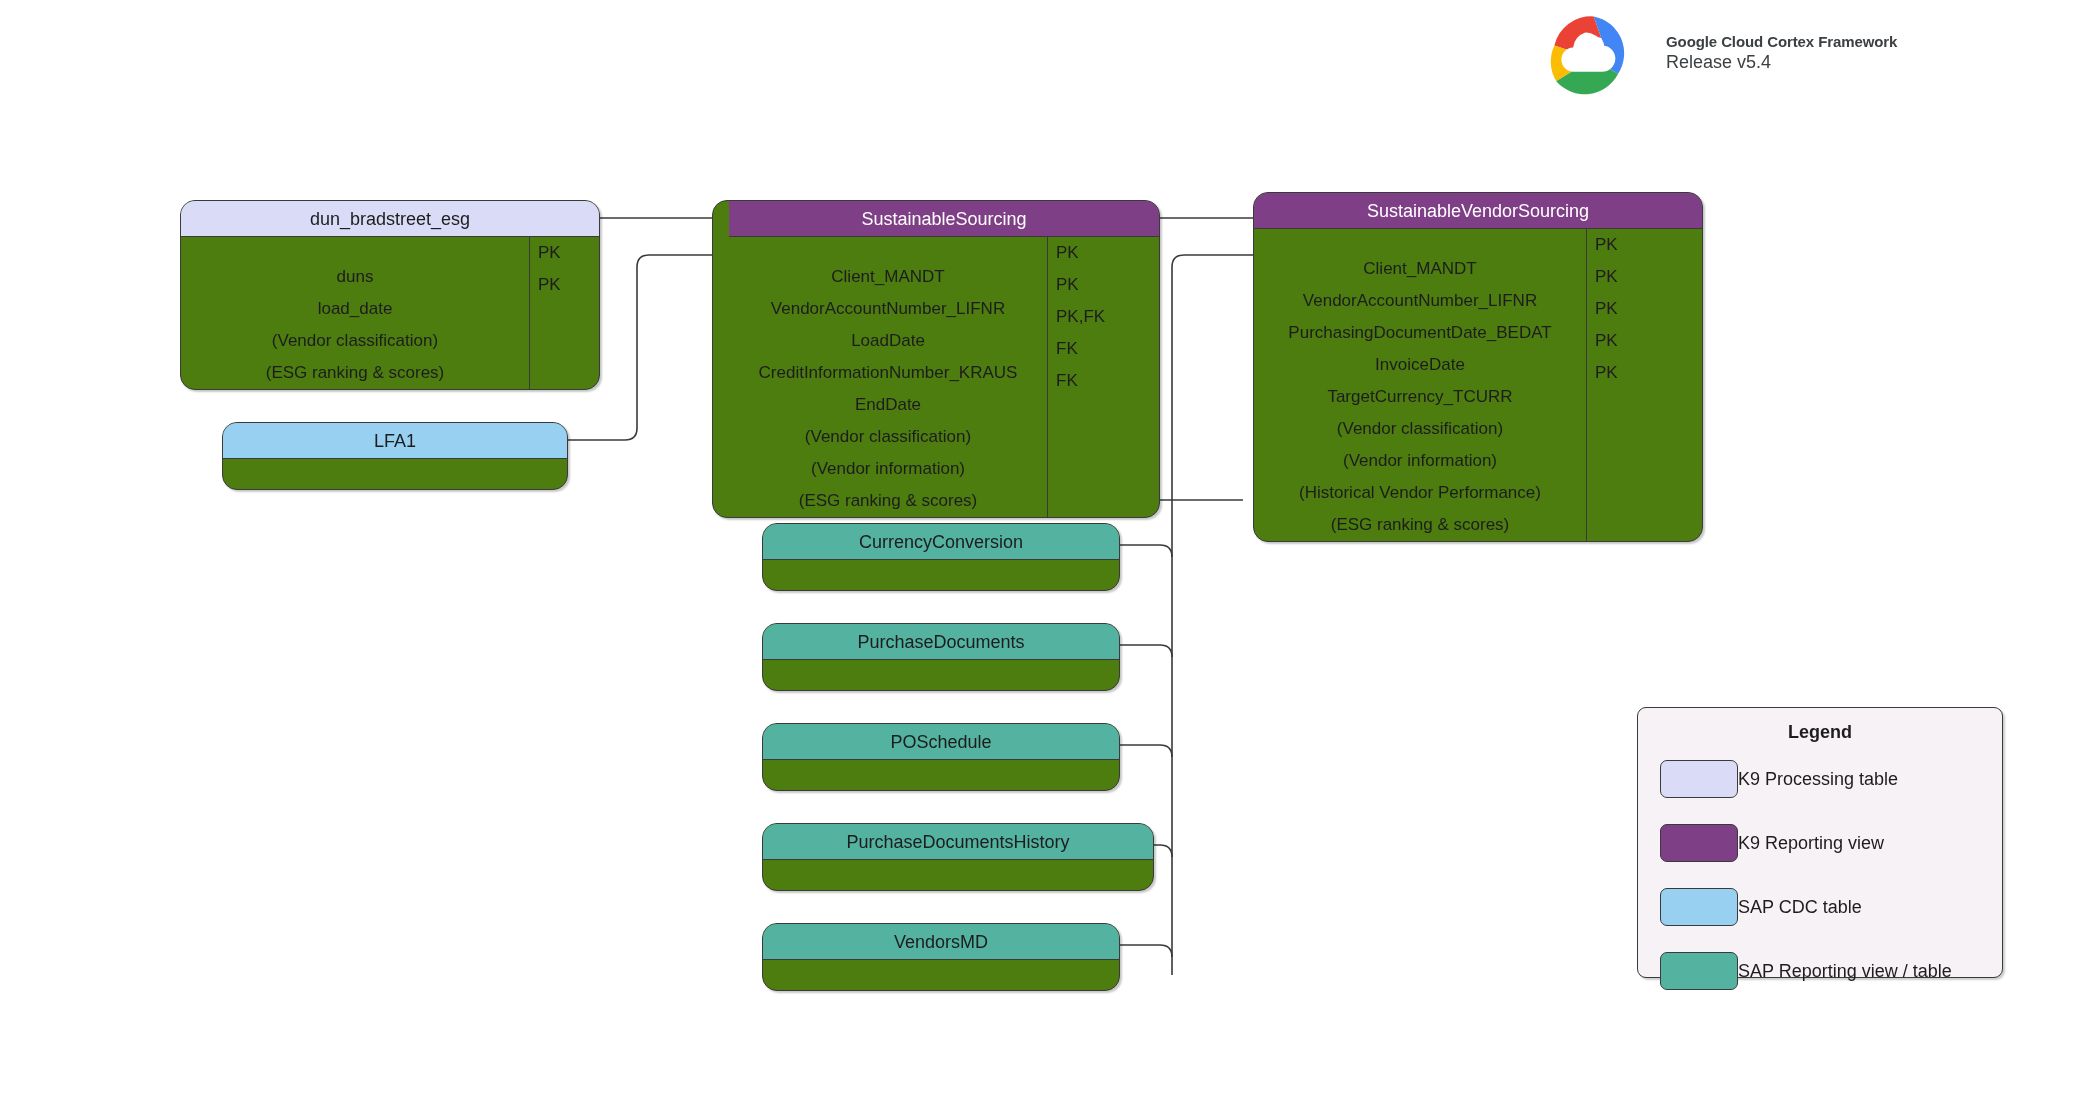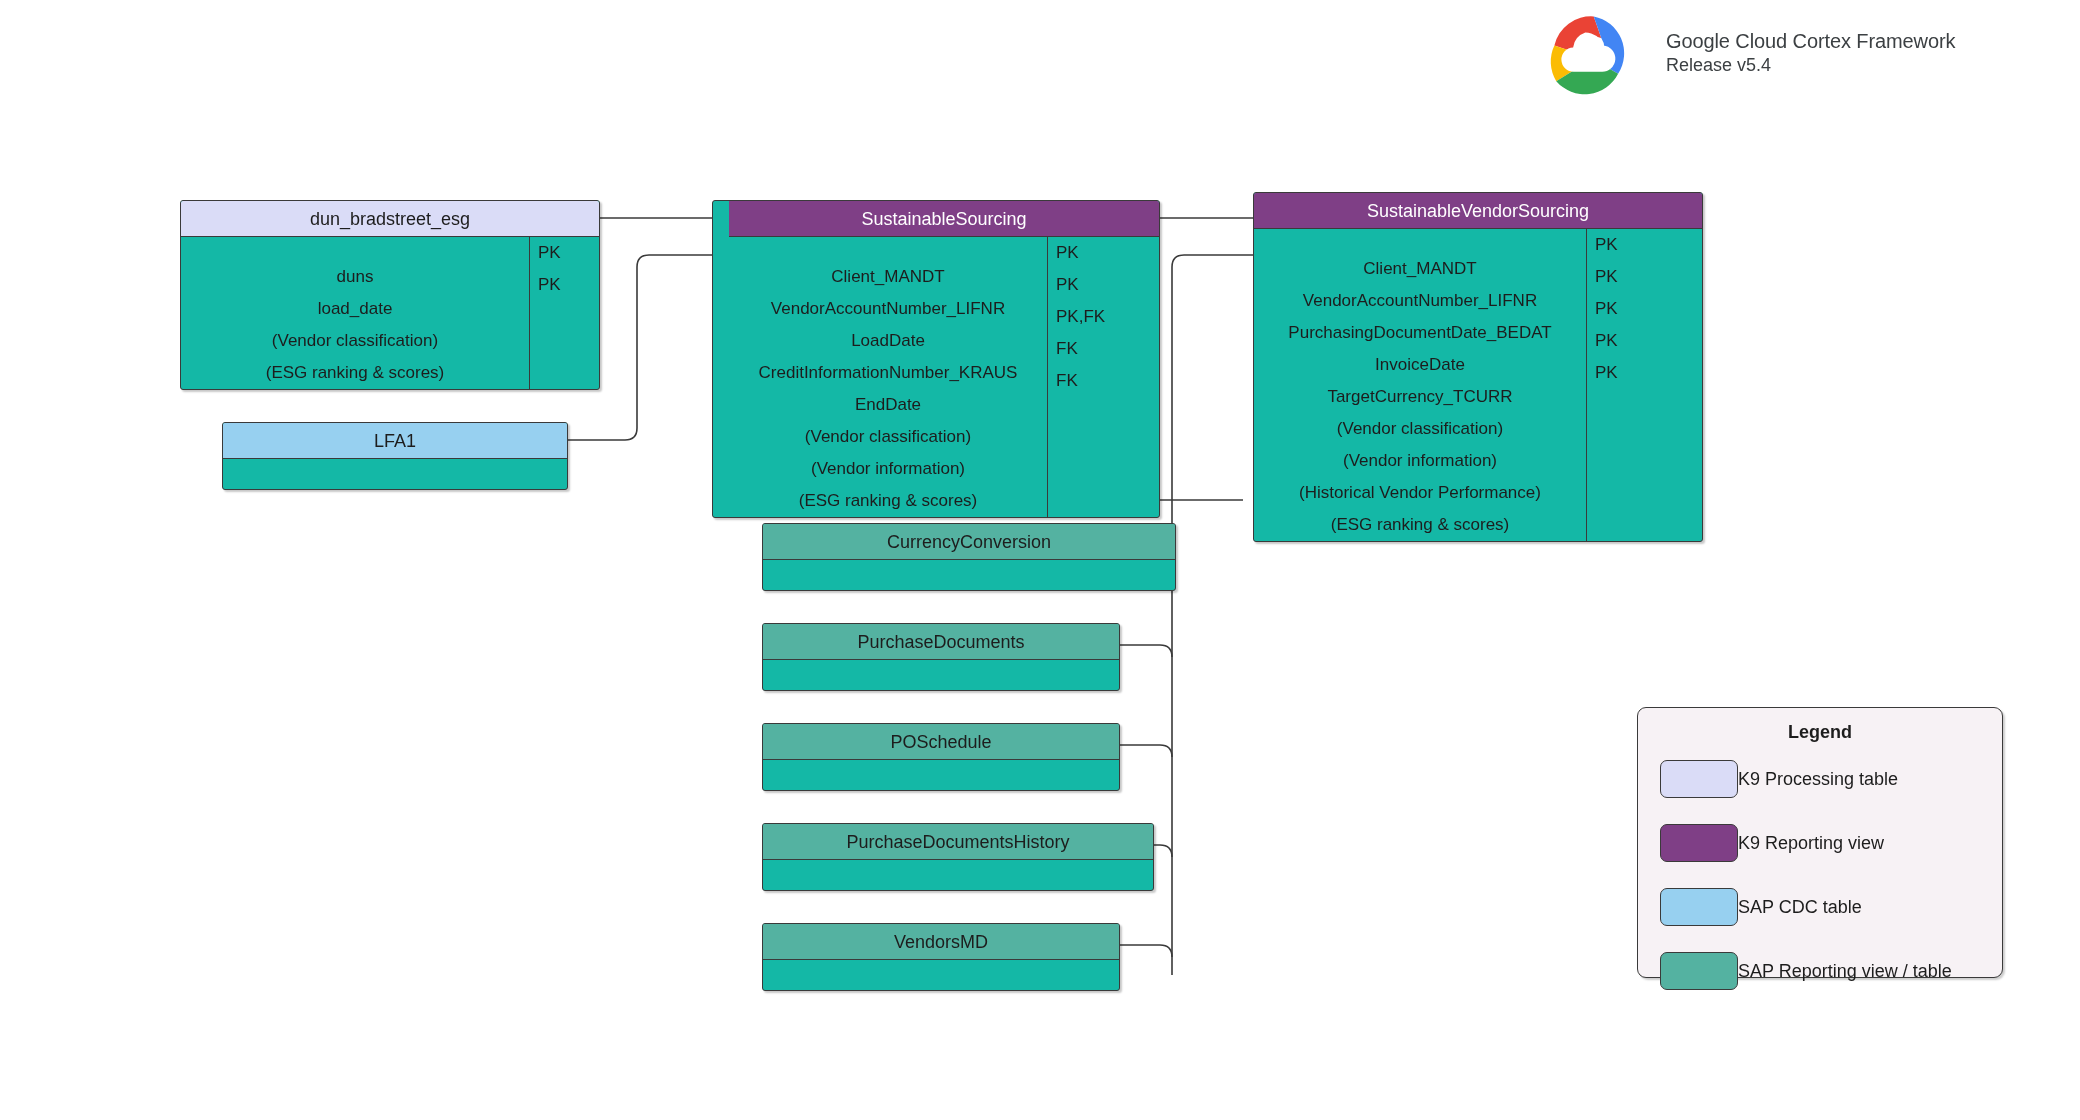--- a/index.html
+++ b/index.html
@@ -21,35 +21,35 @@
   #brand {
     position: absolute;
     left: 1532px; top: 8px;
     display: flex;
     align-items: center;
     gap: 18px;
   }
   #brand-logo { width: 116px; height: 90px; flex: none; }
   #brand-text { display: flex; flex-direction: column; justify-content: center; line-height: 1.28; }
   #brand-title {
-    font-size: 20px; font-weight: normal; color: #3c4043;
+    font-size: 15px; font-weight: bold; color: #3c4043;
     letter-spacing: -0.1px; white-space: nowrap;
   }
   #brand-release { font-size: 18px; font-weight: normal; color: #3c4043; white-space: nowrap; }
 
   
   #wires { position: absolute; left: 0; top: 0; width: 2080px; height: 1120px; pointer-events: none; }
   #wires path { fill: none; stroke: #3a3a3a; stroke-width: 1.6px; }
 
   
   .entity {
     position: absolute;
     border: 1.4px solid #3a3a3a;
-    border-radius: 3px;
-    background: #14b8a6;
+    border-radius: 15px;
+    background: #4d7c0f;
     box-shadow: 2px 2px 2px rgba(0,0,0,0.22);
     overflow: hidden;
   }
   .entity .e-title {
     height: 36px;
     line-height: 36px;
     text-align: center;
     font-size: 18px;
     color: #1d1d1d;
     border-bottom: 1.4px solid #3a3a3a;
@@ -216,21 +216,21 @@
         <div class="row"></div>
       </div>
     </div>
   </div>
 
   <div class="entity sapcdc" style="left:222px; top:422px; width:346px;">
     <div class="e-title">LFA1</div>
     <div class="e-body empty"></div>
   </div>
 
-  <div class="entity sapview" style="left:762px; top:523px; width:414px;">
+  <div class="entity sapview" style="left:762px; top:523px; width:358px;">
     <div class="e-title">CurrencyConversion</div>
     <div class="e-body empty"></div>
   </div>
 
   <div class="entity sapview" style="left:762px; top:623px; width:358px;">
     <div class="e-title">PurchaseDocuments</div>
     <div class="e-body empty"></div>
   </div>
 
   <div class="entity sapview" style="left:762px; top:723px; width:358px;">

